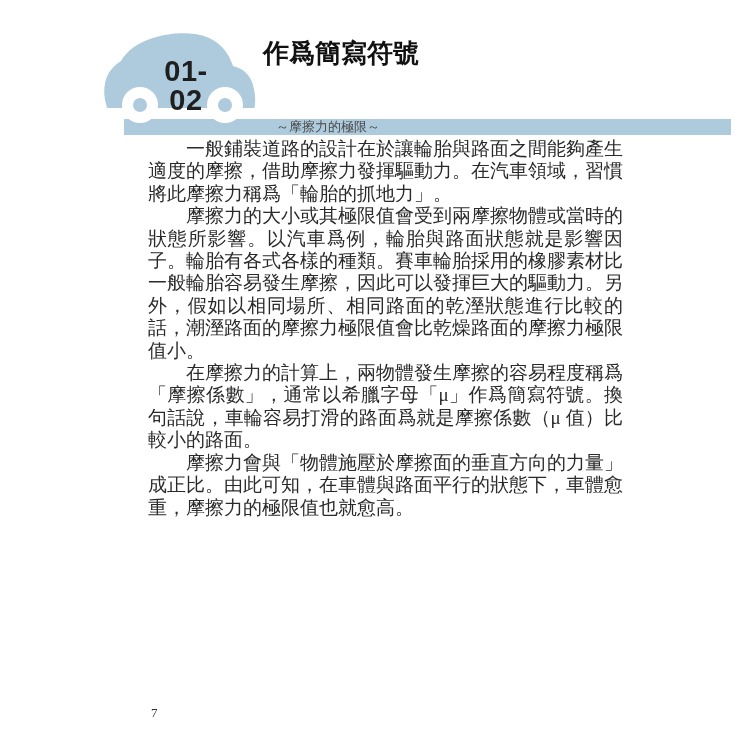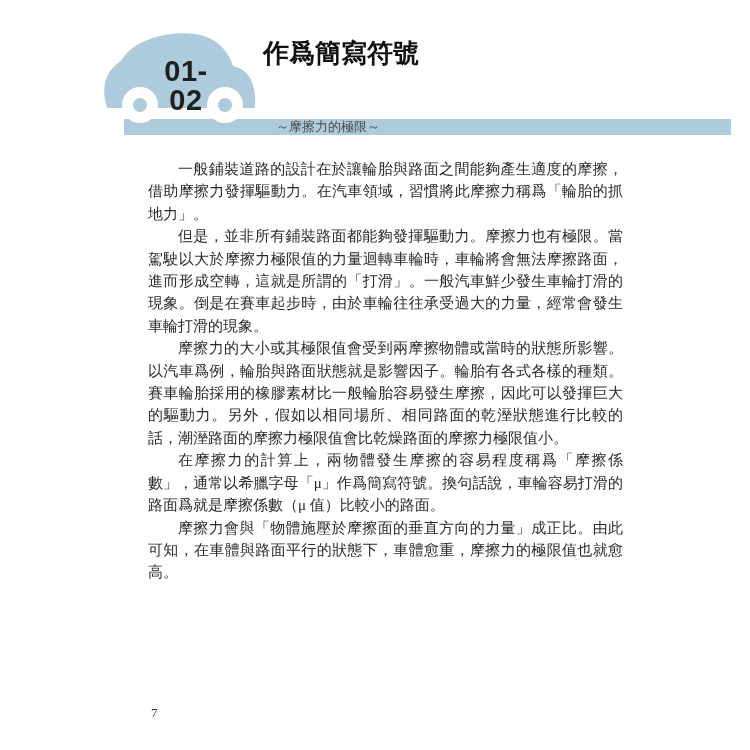--- a/index.html
+++ b/index.html
@@ -69,23 +69,23 @@
     line-height: 31px;
     color: #111111;
     z-index: 3;
     white-space: nowrap;
   }
 
   
   .article {
     position: absolute;
     left: 148px;
-    top: 158px;
+    top: 138px;
     width: 475px;
-    font-size: 15px;
+    font-size: 19px;
     line-height: 22.4px;
     color: #2a2a2a;
     text-align: justify;
     z-index: 1;
   }
   .article p {
     margin: 0;
     padding: 0;
     text-indent: 2em;
   }
@@ -125,21 +125,20 @@
   </svg>
 
   <div class="section-number">01-02</div>
 
   <div class="title">
     <div>作爲簡寫符號</div>
   </div>
 
   <div class="article">
     <p>一般鋪裝道路的設計在於讓輪胎與路面之間能夠產生適度的摩擦，借助摩擦力發揮驅動力。在汽車領域，習慣將此摩擦力稱爲「輪胎的抓地力」。</p>
-    <p>但是，並非所有鋪裝路面都能夠發揮驅動力。摩擦力也有極限。當駕駛以大於摩擦力極限值的力量迴轉車輪時，車輪將會無法摩擦路面，進而形成空轉，這就是所謂的「打滑」。一般汽車鮮少發生車輪打滑的現象。倒是在賽車起步時，由於車輪往往承受過大的力量，經常會發生車輪打滑的現象。</p>
     <p>摩擦力的大小或其極限值會受到兩摩擦物體或當時的狀態所影響。以汽車爲例，輪胎與路面狀態就是影響因子。輪胎有各式各樣的種類。賽車輪胎採用的橡膠素材比一般輪胎容易發生摩擦，因此可以發揮巨大的驅動力。另外，假如以相同場所、相同路面的乾溼狀態進行比較的話，潮溼路面的摩擦力極限值會比乾燥路面的摩擦力極限值小。</p>
     <p>在摩擦力的計算上，兩物體發生摩擦的容易程度稱爲「摩擦係數」，通常以希臘字母「μ」作爲簡寫符號。換句話說，車輪容易打滑的路面爲就是摩擦係數（μ 值）比較小的路面。</p>
     <p>摩擦力會與「物體施壓於摩擦面的垂直方向的力量」成正比。由此可知，在車體與路面平行的狀態下，車體愈重，摩擦力的極限值也就愈高。</p>
   </div>
 
   <div class="page-number">7</div>
 
 </div>
 
 </body></html>

